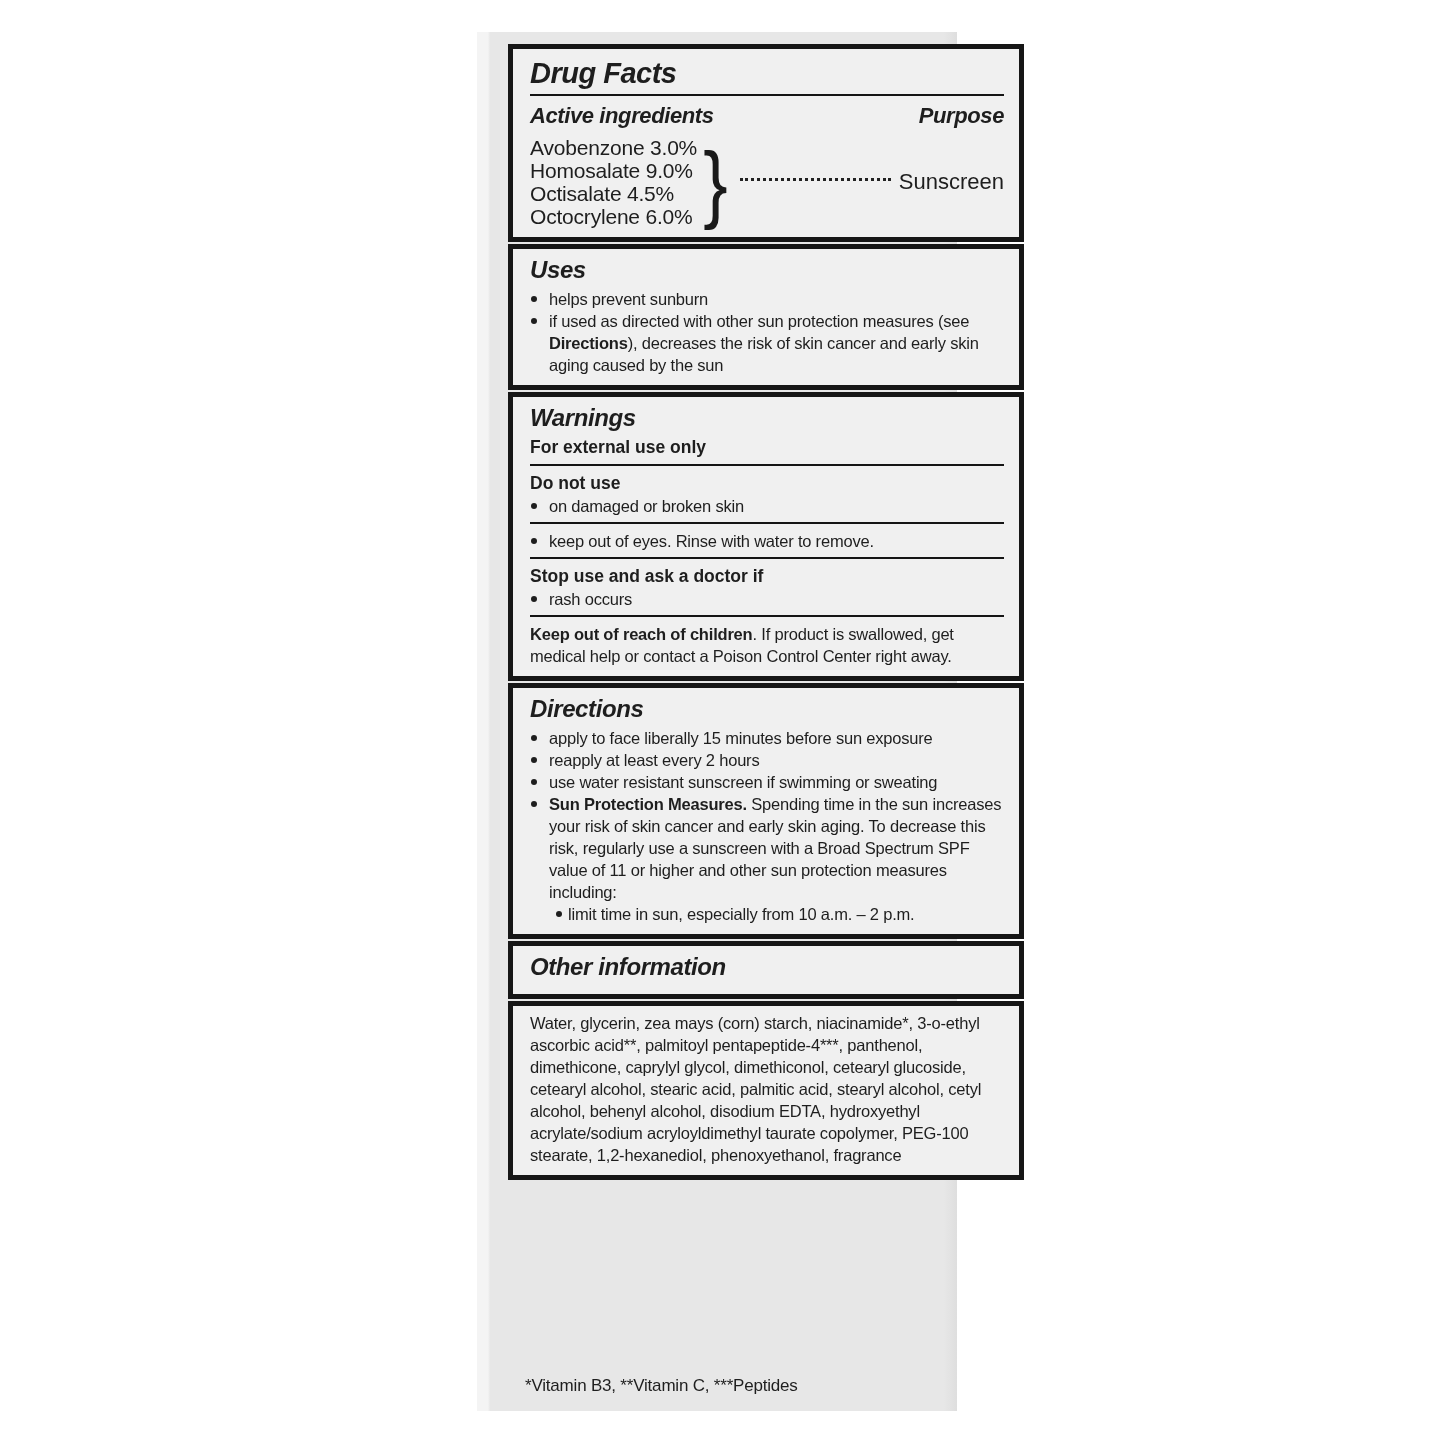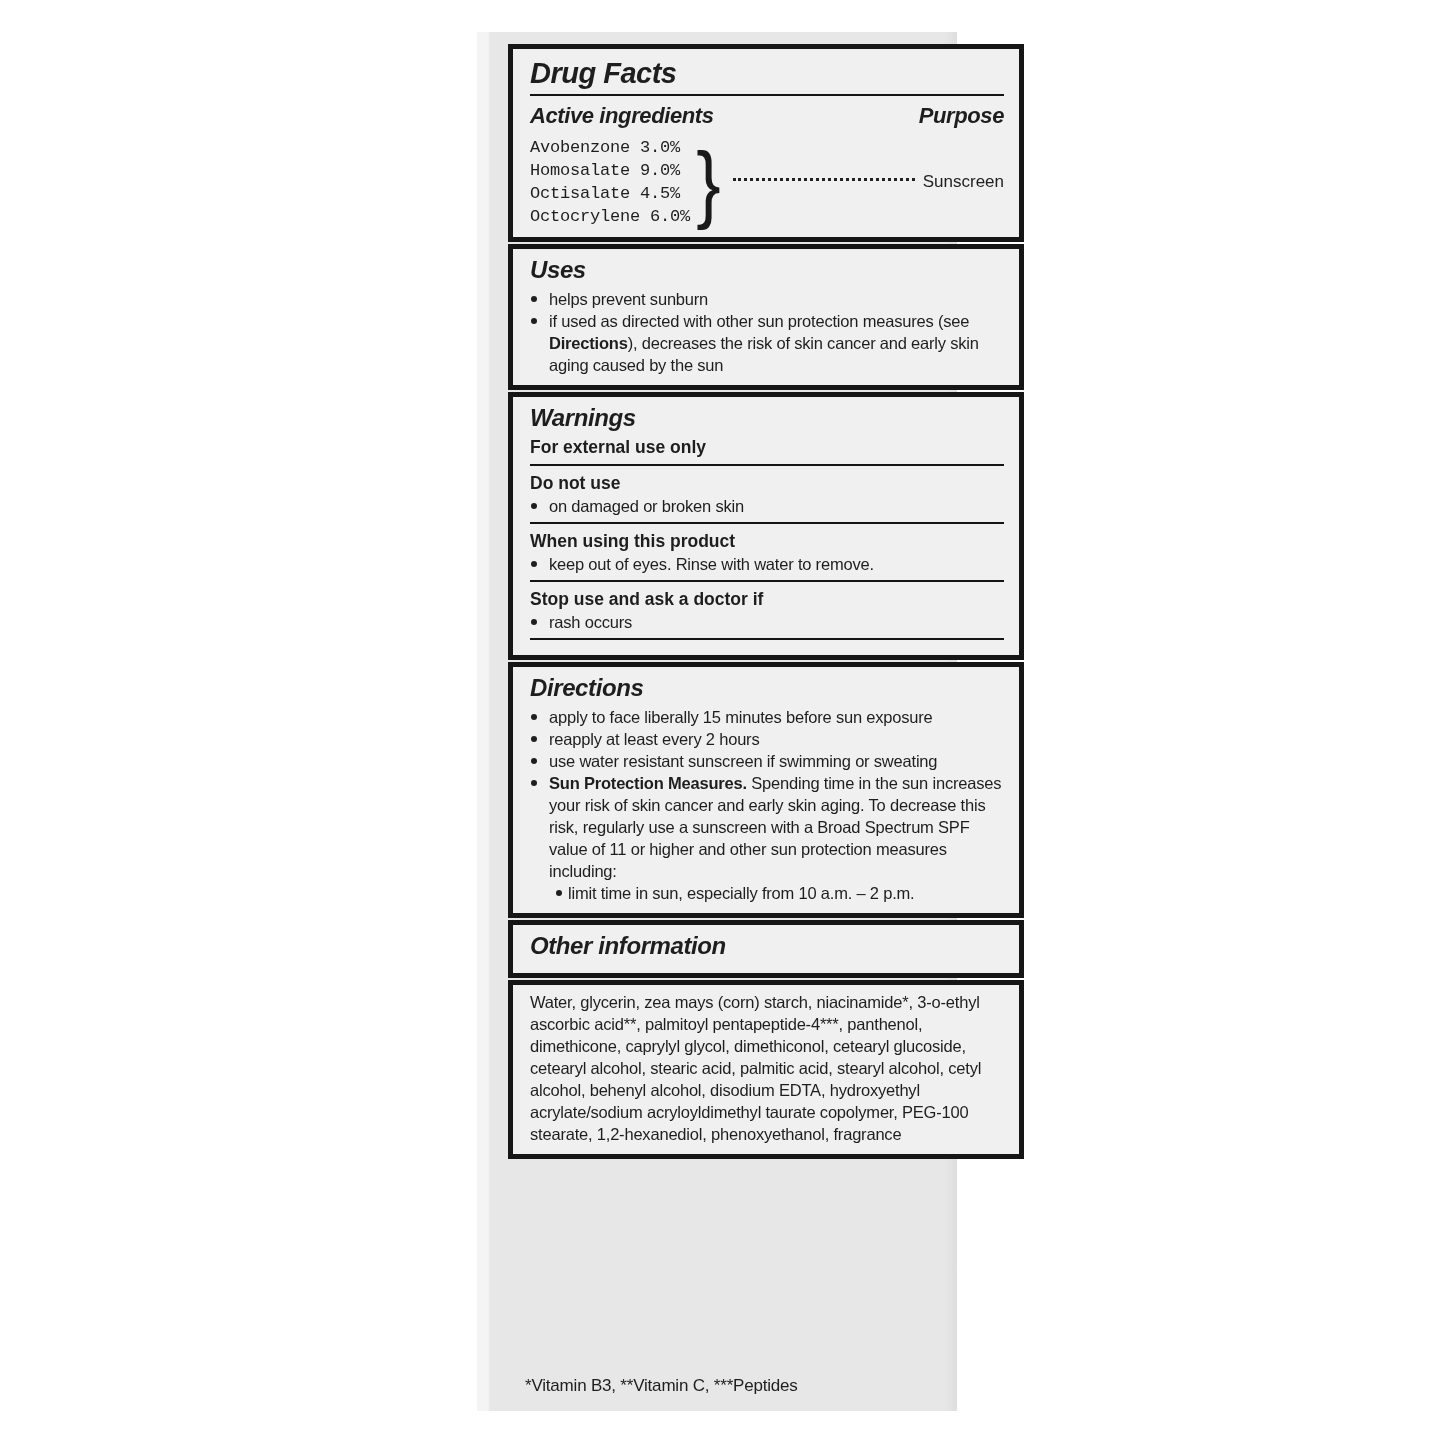--- a/index.html
+++ b/index.html
@@ -71,45 +71,44 @@
     display:flex;
     justify-content:space-between;
     align-items:center;
   }
   .active-row{
     display:flex;
     align-items:stretch;
     margin-top:2px;
   }
   .ing-col{
-    font-size:17px;
+    font-size:21px;
     line-height:23px;
     letter-spacing:-0.2px;
     white-space:nowrap;
-    font-family:Liberation Mono, monospace;
   }
   .brace{
     font-size:86px;
     line-height:92px;
     font-weight:400;
     margin-left:4px;
     transform:scaleX(0.85);
     align-self:center;
     color:#1a1a1a;
   }
   .leader{
     flex:1;
     align-self:center;
     border-bottom:3px dotted #222;
     margin:0 8px 6px 10px;
     height:0;
   }
   .purpose-val{
     align-self:center;
-    font-size:17px;
+    font-size:22px;
   }
   .li{
     position:relative;
     padding-left:19px;
   }
   .li::before{
     content:"";
     position:absolute;
     left:1px;top:8px;
     width:6px;height:6px;
@@ -167,26 +166,26 @@
       <div class="body-text li"><span>if used as directed with other sun protection measures (see </span><span class="bold-inline">Directions</span><span>), decreases the risk of skin cancer and early skin aging caused by the sun</span></div>
     </div>
 
     <div class="box">
       <div class="h-section">Warnings</div>
       <div class="h-sub">For external use only</div>
       <hr class="rule-thin">
       <div class="h-sub">Do not use</div>
       <div class="body-text li">on damaged or broken skin</div>
       <hr class="rule-thin">
-      <div class="h-sub">When using this product</div>
       <div class="body-text li">keep out of eyes. Rinse with water to remove.</div>
       <hr class="rule-thin">
       <div class="h-sub">Stop use and ask a doctor if</div>
       <div class="body-text li">rash occurs</div>
       <hr class="rule-thin">
+      <div class="body-text"><span class="bold-inline">Keep out of reach of children</span><span>. If product is swallowed, get medical help or contact a Poison Control Center right away.</span></div>
     </div>
 
     <div class="box">
       <div class="h-section">Directions</div>
       <div class="body-text li">apply to face liberally 15 minutes before sun exposure</div>
       <div class="body-text li">reapply at least every 2 hours</div>
       <div class="body-text li">use water resistant sunscreen if swimming or sweating</div>
       <div class="body-text li"><span class="bold-inline">Sun Protection Measures.</span><span> Spending time in the sun increases your risk of skin cancer and early skin aging. To decrease this risk, regularly use a sunscreen with a Broad Spectrum SPF value of 11 or higher and other sun protection measures including:</span></div>
       <div class="body-text li-sub">limit time in sun, especially from 10 a.m. – 2 p.m.</div>
     </div>

